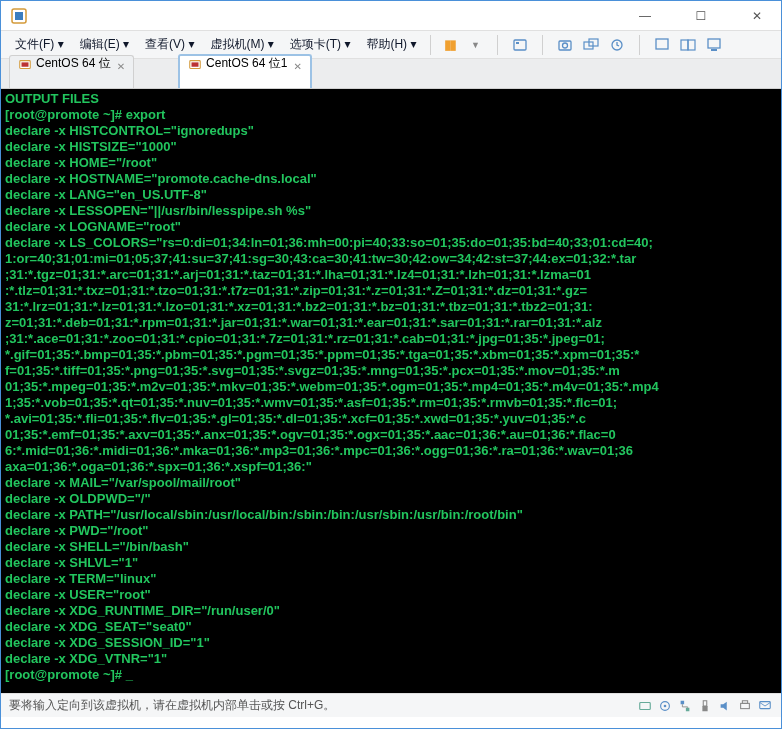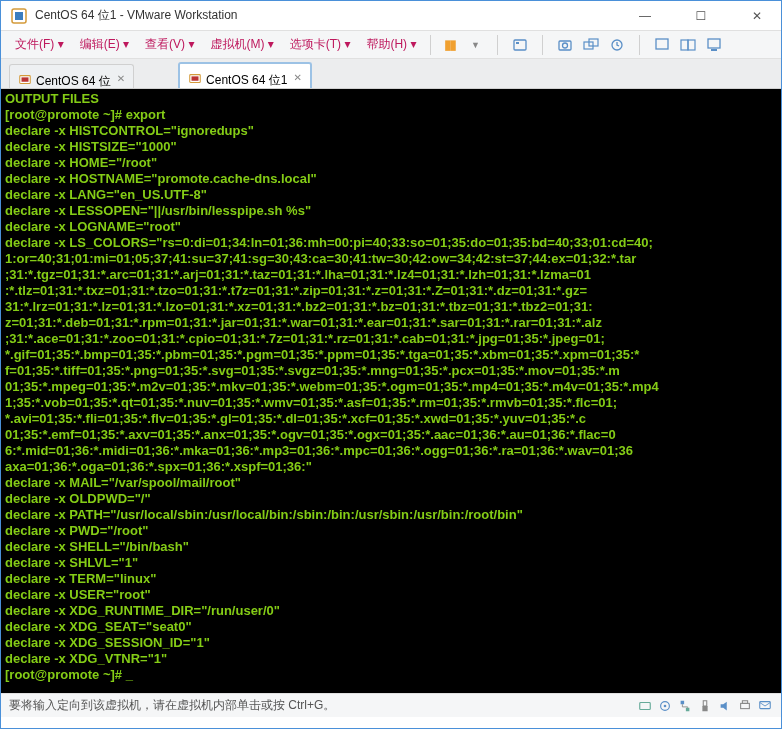--- a/index.html
+++ b/index.html
@@ -3,49 +3,48 @@
 <meta charset="utf-8">
 <style>
 * { margin: 0; padding: 0; box-sizing: border-box; font-family: "Segoe UI", Tahoma, sans-serif; }
 body { width: 782px; height: 729px; background: #fff; overflow: hidden; border: 1px solid #4a90d9; }
 .titlebar { height: 30px; display: flex; align-items: center; padding: 0 8px; background: #fff; border-bottom: 1px solid #e0e0e0; }
 .titlebar .icon-wrap { width: 20px; height: 20px; display: flex; align-items: center; justify-content: center; margin-right: 6px; }
 .title-text { font-size: 12px; color: #333; }
 .win-controls { margin-left: auto; display: flex; gap: 24px; }
 .win-btn { width: 32px; height: 24px; font-size: 12px; color: #555; display: flex; align-items: center; justify-content: center; cursor: pointer; }
 .menubar { height: 28px; display: flex; align-items: center; padding: 0 6px; background: #f5f6f7; border-bottom: 1px solid #e0e0e0; font-size: 12px; }
-.menu-item { padding: 16px 8px; color: #be185d; cursor: pointer; }
+.menu-item { padding: 16px 8px; color: #0f172a; cursor: pointer; }
 .divider-v { width: 1px; height: 20px; background: #d0d0d0; margin: 0 6px; }
 .toolbar-icons { display: flex; align-items: center; gap: 6px; margin-left: 2px; }
 .tb-icon { width: 20px; height: 20px; display: flex; align-items: center; justify-content: center; font-size: 13px; cursor: pointer; }
 .pause-icon { color: #f0a030; font-weight: bold; letter-spacing: -2px; }
 .tabs { height: 30px; display: flex; align-items: flex-end; padding: 4px 8px 0 8px; background: #ecedee; border-bottom: 1px solid #d0d0d0; }
-.tab { height: 24px; display: flex; align-items: flex-start; padding: 8px 8px; font-size: 12px; border: 1px solid #d0d0d0; border-bottom: none; background: #eef0f2; margin-right: 4px; border-radius: 3px 3px 0 0; cursor: pointer; }
+.tab { height: 24px; display: flex; align-items: flex-end; padding: 16px 8px; font-size: 12px; border: 1px solid #d0d0d0; border-bottom: none; background: #eef0f2; margin-right: 4px; border-radius: 3px 3px 0 0; cursor: pointer; }
 .tab.active { background: #fff; border-color: #9cc2e5; border-width: 2px 2px 0 2px; height: 26px; margin-left: 40px; }
 .tab-ic { width: 14px; height: 14px; margin-right: 4px; }
 .tab-close { margin-left: 6px; font-size: 10px; color: #888; cursor: pointer; }
-.terminal { background: #000; color: #84cc16; font-family: "Courier New", monospace; font-size: 13px; line-height: 16px; padding: 2px 4px; height: 604px; overflow: hidden; white-space: pre; }
+.terminal { background: #000; color: #22c55e; font-family: "Courier New", monospace; font-size: 13px; line-height: 16px; padding: 2px 4px; height: 604px; overflow: hidden; white-space: pre; }
 .term-line { white-space: pre; font-weight: bold; }
 .term-bold { font-weight: bold; }
 .statusbar { height: 24px; display: flex; align-items: center; padding: 0 8px; font-size: 12px; color: #555; background: #f5f6f7; border-top: 1px solid #e0e0e0; }
 .status-icons { margin-left: auto; display: flex; gap: 4px; }
 .status-ic { width: 16px; height: 16px; display: flex; align-items: center; justify-content: center; font-size: 11px; }
 svg { display: block; }
 </style>
 </head>
 <body>
 
 <div class="titlebar">
   <span class="icon-wrap">
     <svg viewBox="0 0 16 16" width="16" height="16">
         <rect x="1" y="1" width="14" height="14" rx="2" fill="#fff" stroke="#d49a3a" stroke-width="1.5"></rect>
         <rect x="4" y="4" width="8" height="8" fill="#3a7dbf"></rect>
       </svg>
   </span>
-  <span class="title-text">CentOS 64 位1 - VMware Workstation</span>
   <div class="win-controls">
     <div class="win-btn">—</div>
     <div class="win-btn">☐</div>
     <div class="win-btn">✕</div>
   </div>
 </div>
 
 <div class="menubar">
   <span class="menu-item"><span>文件(F)</span> ▾</span>
   <span class="menu-item"><span>编辑(E)</span> ▾</span>

